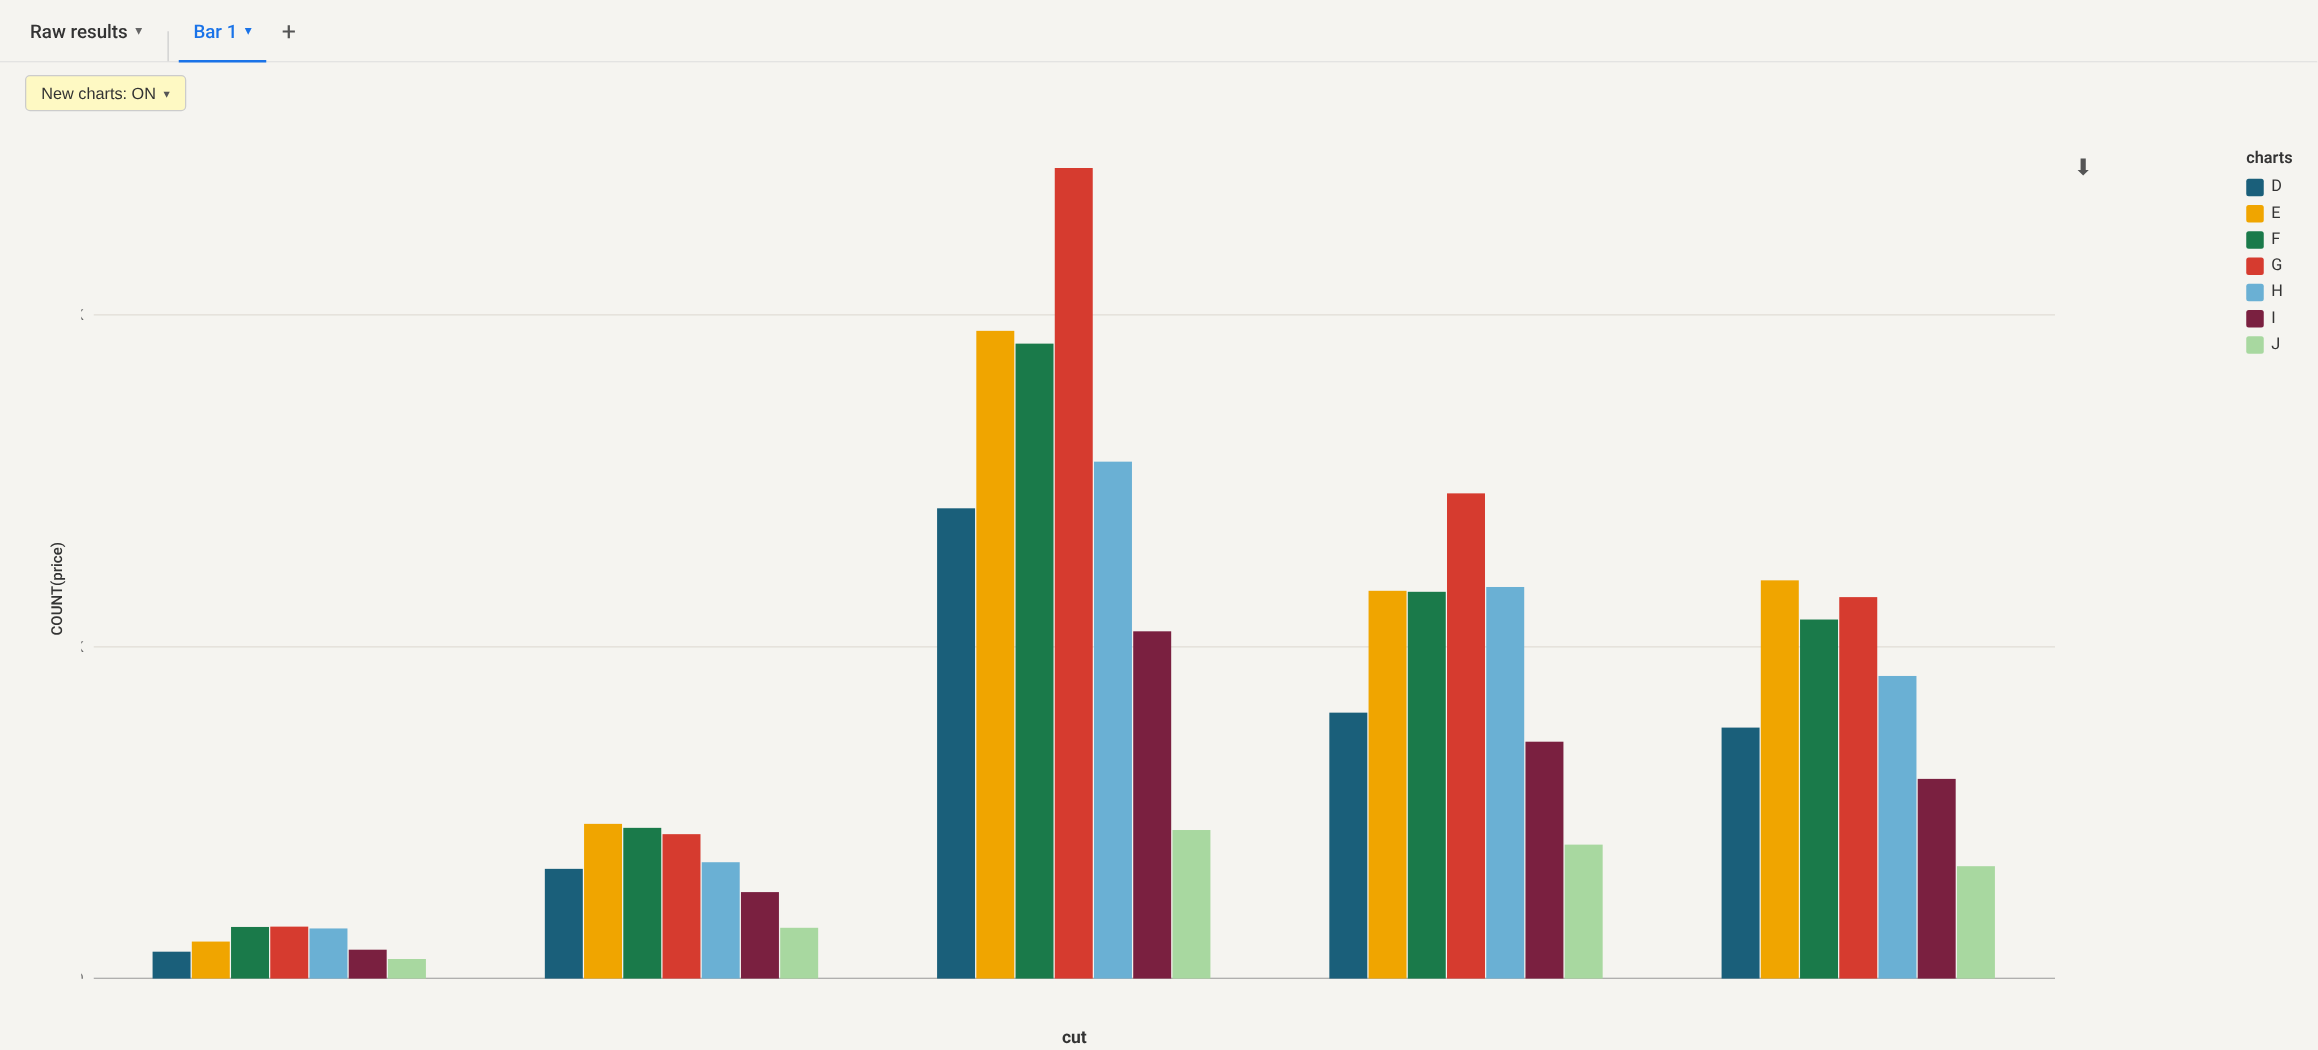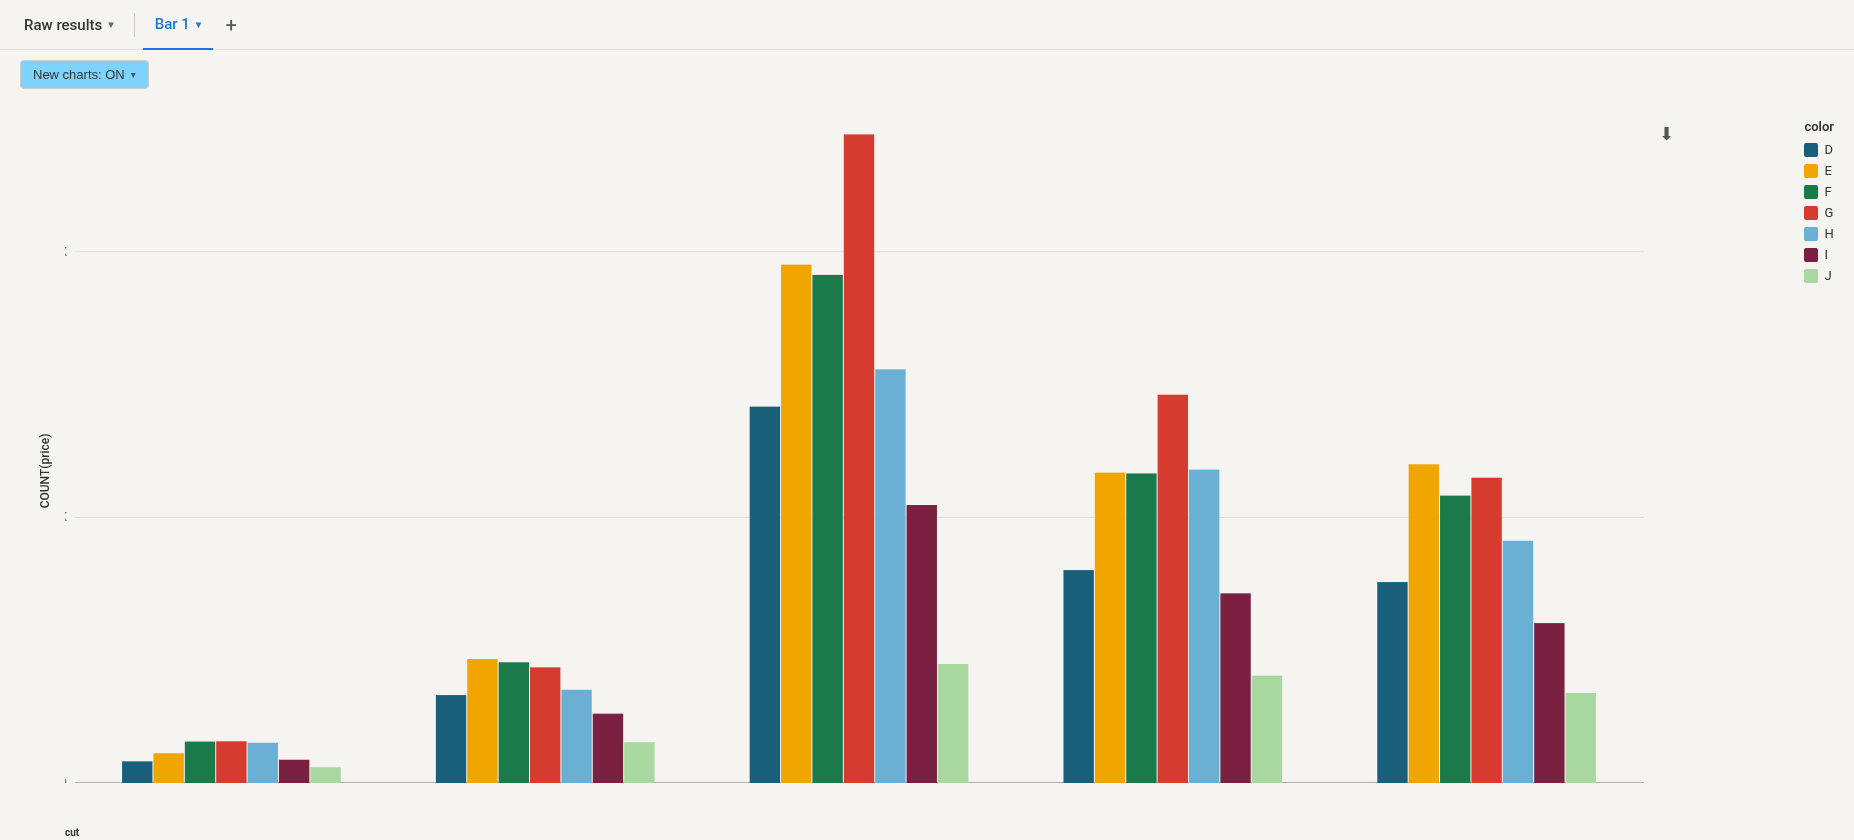--- a/index.html
+++ b/index.html
@@ -7,21 +7,21 @@
       font-family: -apple-system, BlinkMacSystemFont, 'Segoe UI', Roboto, sans-serif;
       background: #f5f4f0;
       width: 1854px;
       height: 840px;
       overflow: hidden;
     }
 
     
     .tab-bar {
       display: flex;
-      align-items: center;
+      align-items: flex-end;
       background: #f5f4f0;
       border-bottom: 1px solid #ddd;
       height: 50px;
       padding: 0 12px;
       gap: 4px;
     }
     .tab-raw {
       display: flex;
       align-items: center;
       gap: 6px;
@@ -62,21 +62,21 @@
     .toolbar {
       display: flex;
       align-items: center;
       padding: 10px 20px;
       background: #f5f4f0;
     }
     .new-charts-btn {
       display: flex;
       align-items: center;
       gap: 6px;
-      background: #7dd3fc;
+      background: #fef9c3;
       border: 1px solid #ccc;
       border-radius: 4px;
       padding: 6px 12px;
       font-size: 13px;
       color: #333;
       cursor: pointer;
     }
     .new-charts-btn .chevron { font-size: 10px; color: #555; }
 
     
@@ -151,21 +151,21 @@
   </button>
 </div>
 
 <div class="chart-container">
 
   <div style="position:absolute; left:8px; top:50%; transform:translateY(-50%) rotate(-90deg); font-size:12px; color:#333; font-weight:500; white-space:nowrap; z-index:10;">COUNT(price)</div>
 
   <div class="download-icon">⬇</div>
 
   <div class="legend">
-    <div class="legend-title">color</div>
+    <div class="legend-title">charts</div>
 
     <div id="legend-items-container">
         <div class="legend-item">
           <div class="legend-swatch" style="background:#1a5f7a;"></div>
           <span>D</span>
         </div>
         <div class="legend-item">
           <div class="legend-swatch" style="background:#f0a500;"></div>
           <span>E</span>
         </div>
@@ -235,14 +235,14 @@
       <rect x="1302.27" y="463.0736" width="30.380000000000003" height="200.9264" fill="#1a5f7a"></rect>
       <rect x="1333.65" y="345.28000000000003" width="30.380000000000003" height="318.71999999999997" fill="#f0a500"></rect>
       <rect x="1365.03" y="376.6208" width="30.380000000000003" height="287.3792" fill="#1a7a4a"></rect>
       <rect x="1396.41" y="358.69280000000003" width="30.380000000000003" height="305.30719999999997" fill="#d63b2f"></rect>
       <rect x="1427.79" y="421.77279999999996" width="30.380000000000003" height="242.2272" fill="#6ab0d4"></rect>
       <rect x="1459.17" y="504.1088" width="30.380000000000003" height="159.8912" fill="#7a2040"></rect>
       <rect x="1490.55" y="573.9616" width="30.380000000000003" height="90.0384" fill="#a8d8a0"></rect>
       <text x="1412.1000000000001" y="686" text-anchor="middle" font-size="13" fill="#555">Very Good</text>
     </svg>
 
-  <div style="position:absolute; left:65px; right:200px; bottom:5px; text-align:left; font-size:10px; font-weight:700; color:#333;">cut</div>
+  <div style="position:absolute; left:65px; right:200px; bottom:5px; text-align:center; font-size:14px; font-weight:700; color:#333;">cut</div>
 </div>
 
 </body></html>

